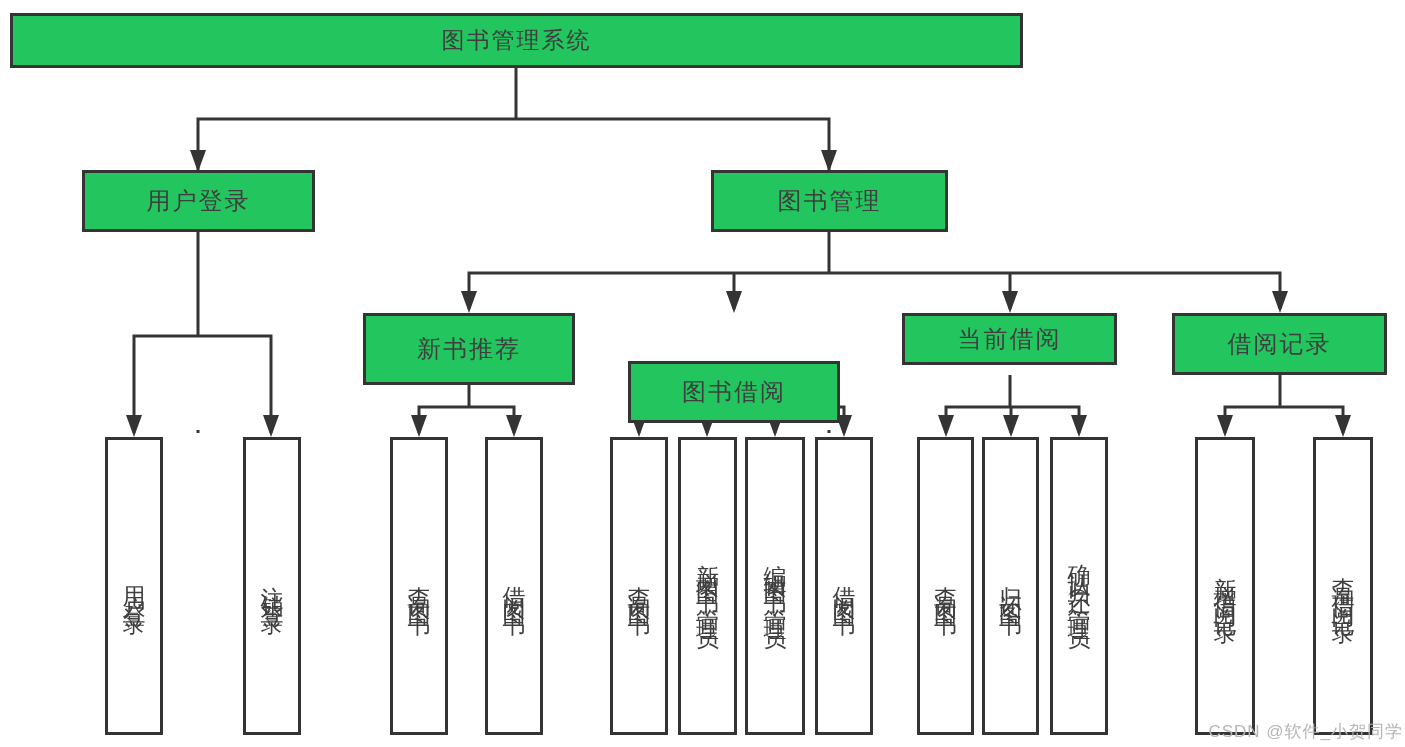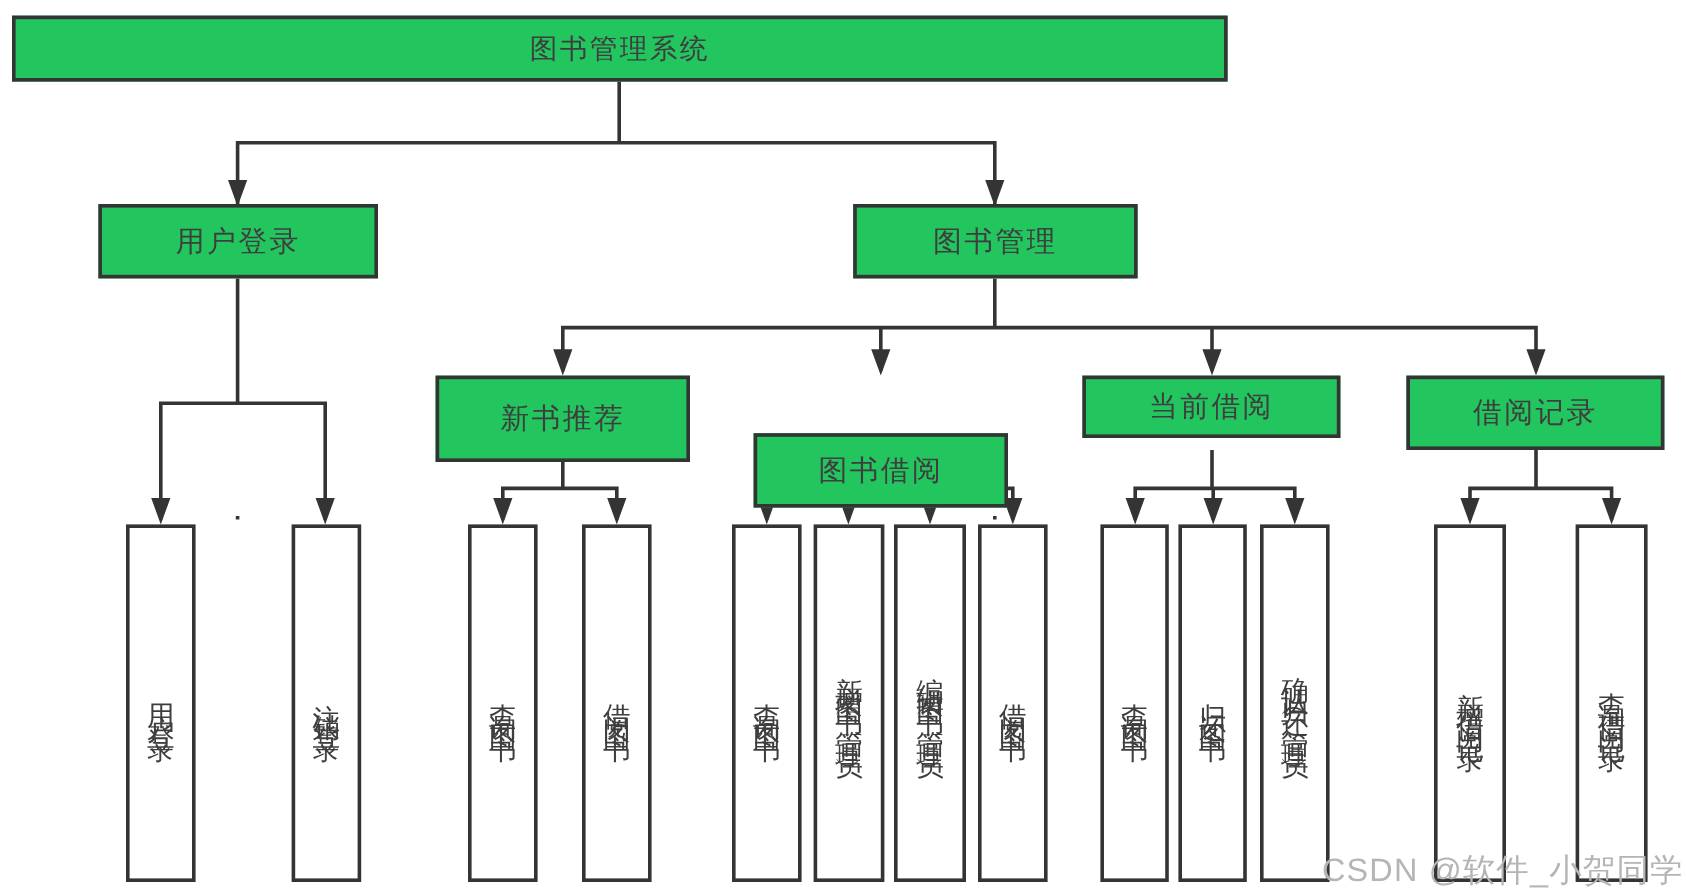--- a/index.html
+++ b/index.html
@@ -43,21 +43,21 @@
     writing-mode:vertical-rl;
     text-orientation:mixed;
     font-size:23px;
     line-height:1;
     letter-spacing:9px;
     color:var(--text);
   }
   .watermark{
     position:absolute;
     right:2px;bottom:4px;
-    font-size:27px;
+    font-size:17px;
     letter-spacing:1px;
     color:var(--watermark);
     z-index:5;
     white-space:nowrap;
   }
 </style>
 </head>
 <body>
 
 <div class="canvas">

